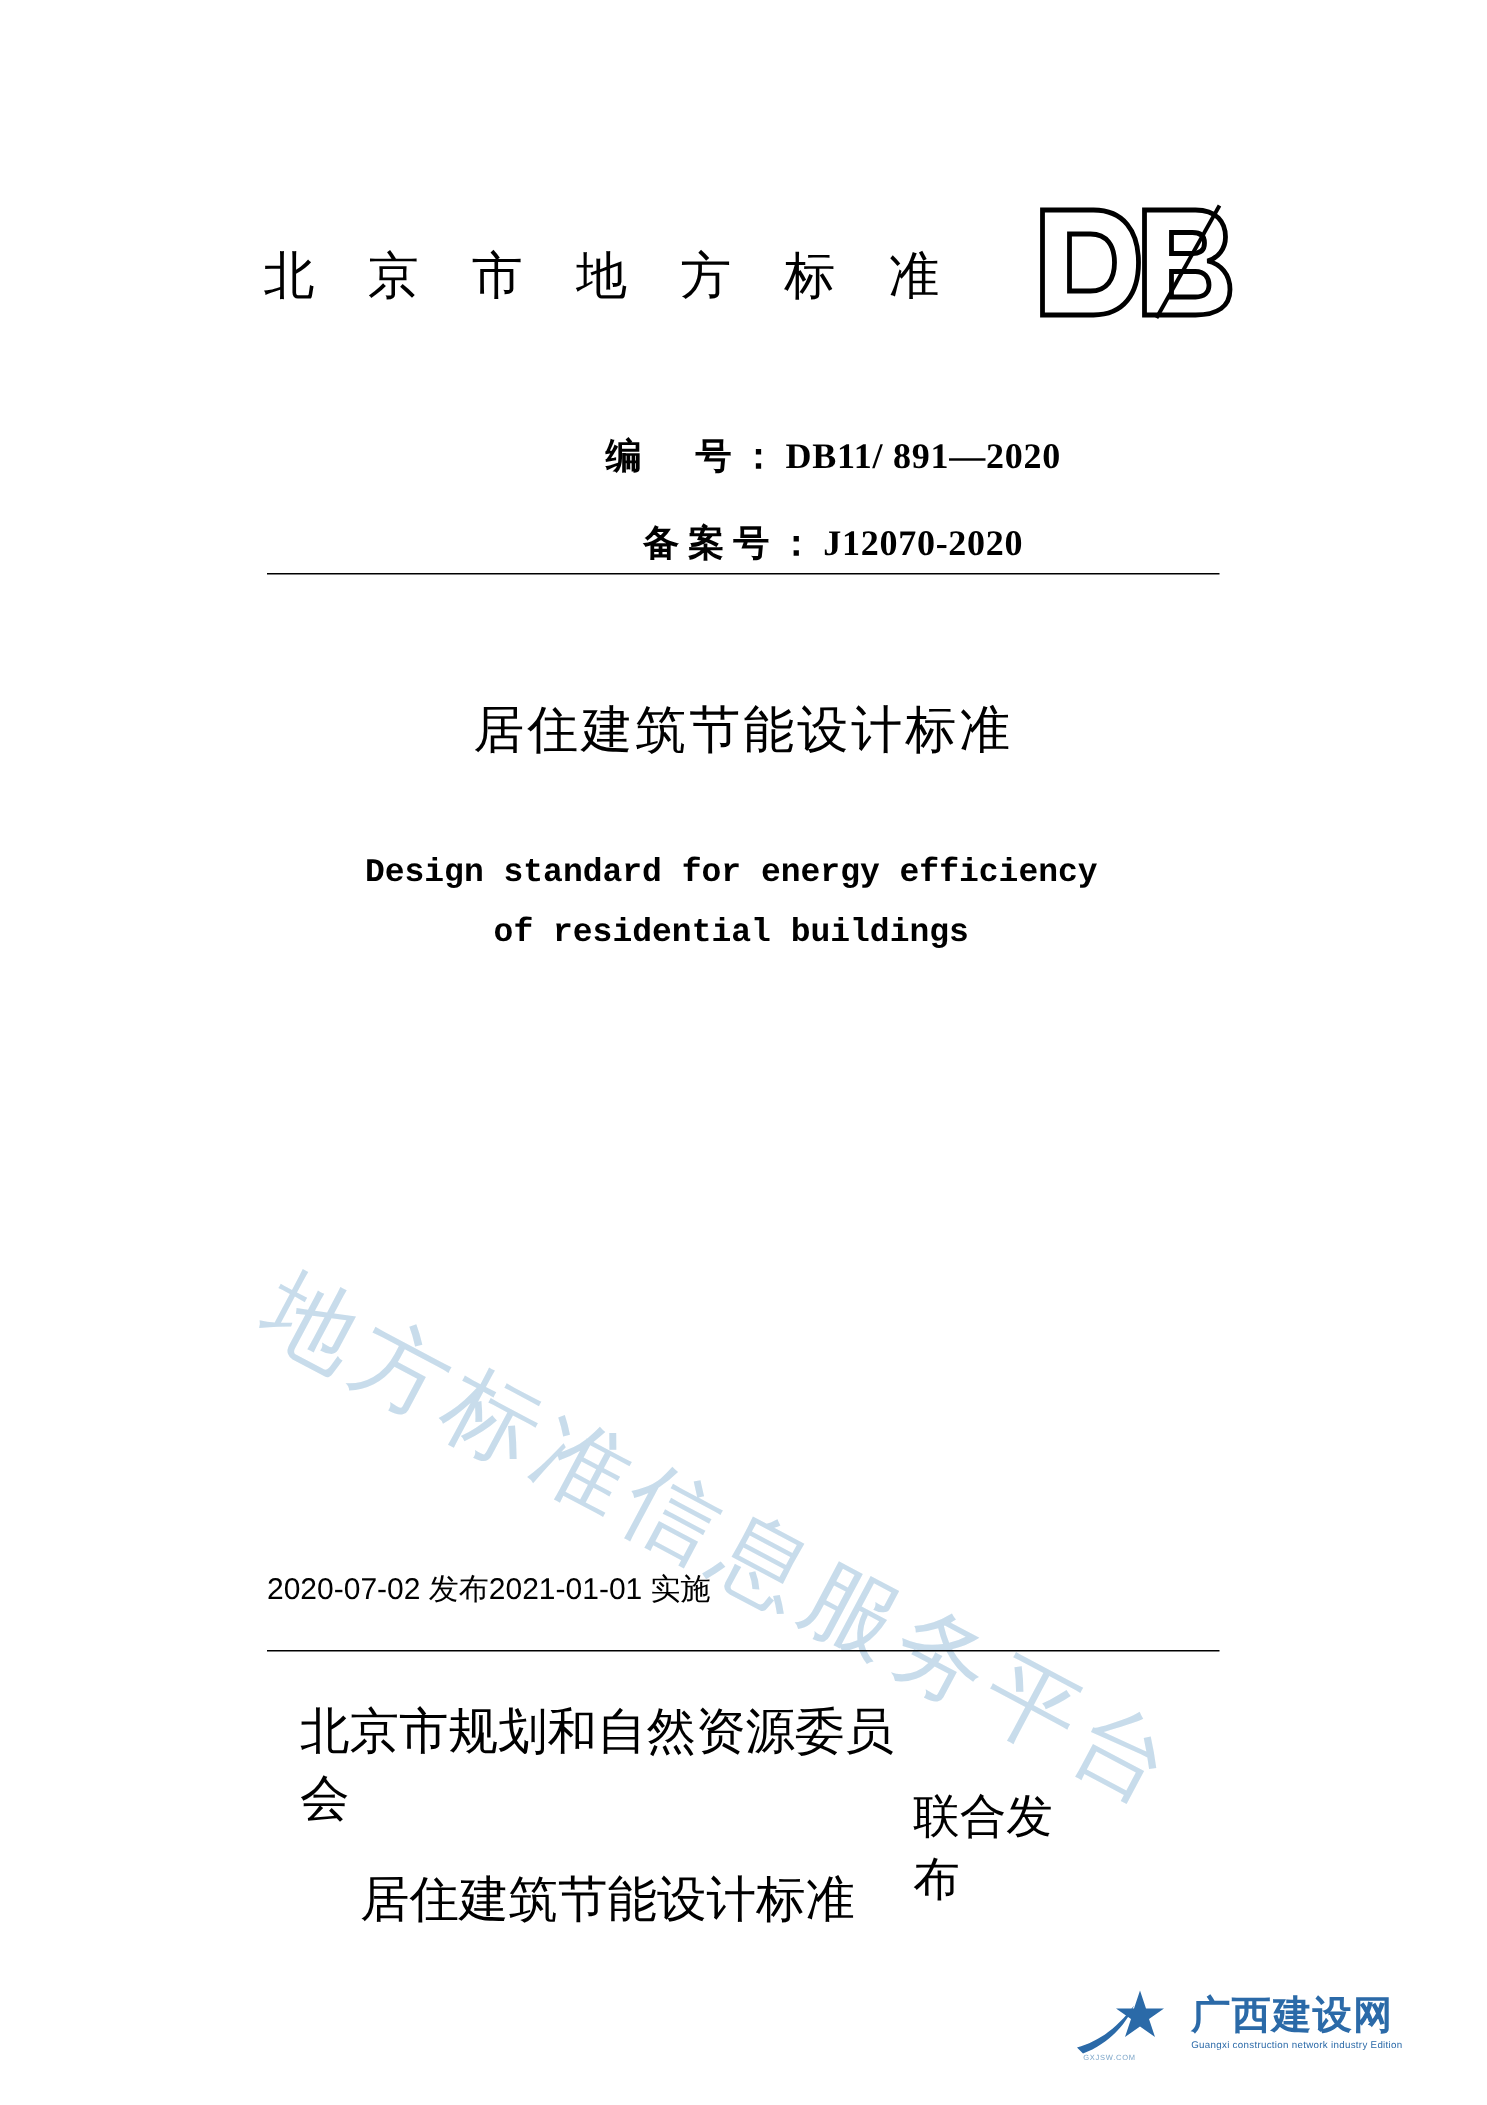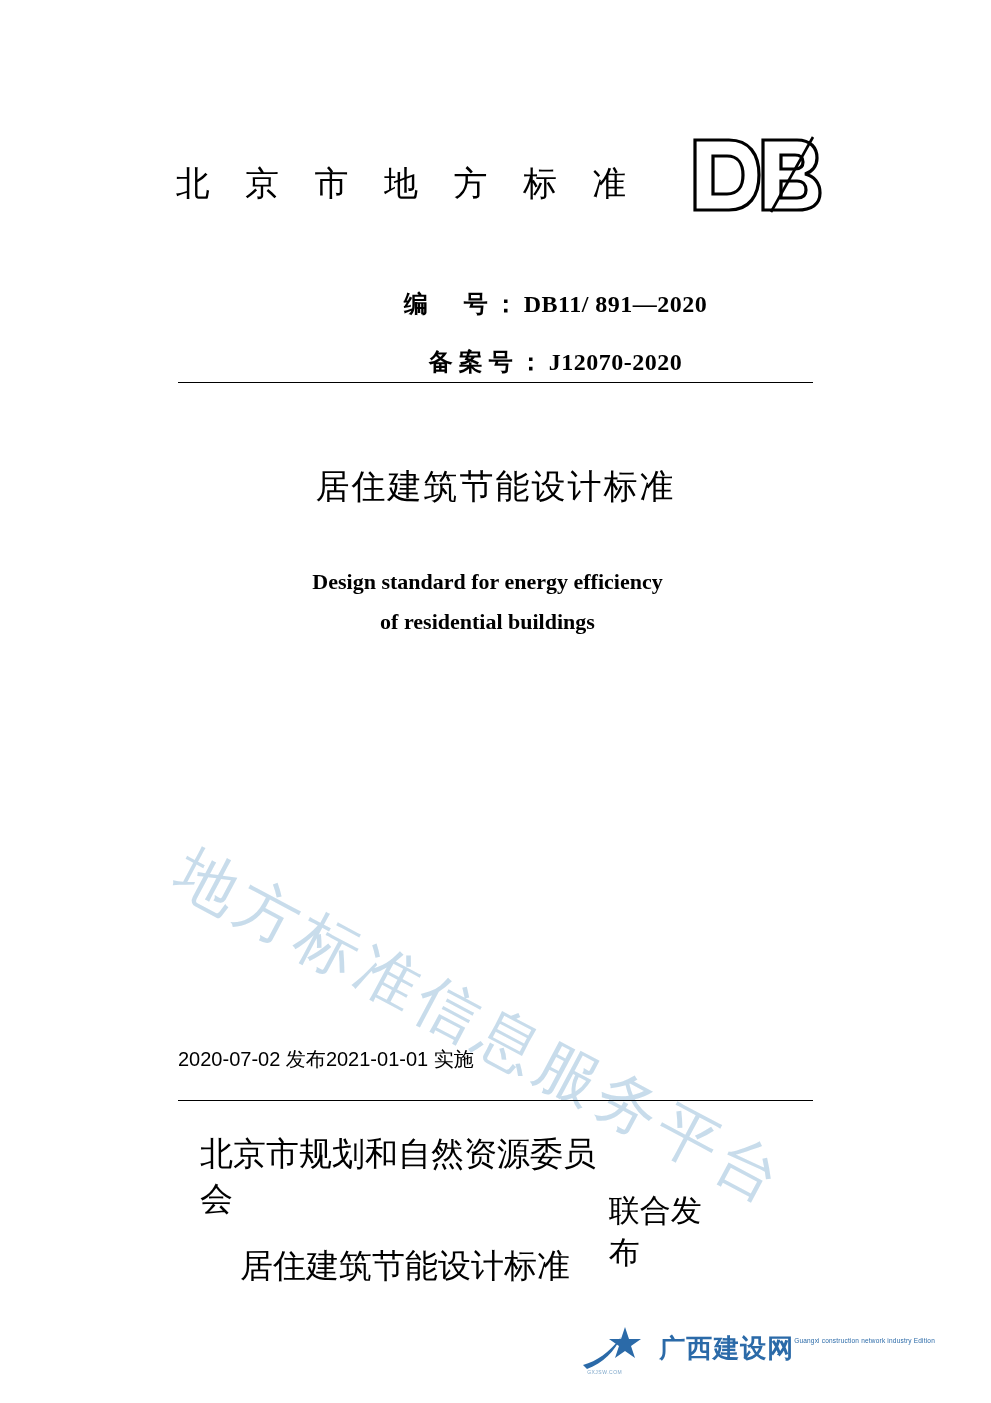--- a/index.html
+++ b/index.html
@@ -91,21 +91,21 @@
     font-size: 34px;
     letter-spacing: 2px;
     font-weight: 500;
   }
   .en-title {
     position: absolute;
     top: 562px;
     left: 0;
     right: 16px;
     text-align: center;
-    font-family: Liberation Serif, serif;
+    font-family: Liberation Mono, monospace;
     font-weight: bold;
     font-size: 22px;
     line-height: 40px;
   }
 
   
   .dates {
     position: absolute;
     top: 1046px;
     left: 178px;
@@ -164,21 +164,21 @@
     display: flex;
     align-items: center;
     gap: 8px;
   }
   .footer-star {
     width: 70px;
     height: 48px;
   }
   .footer-text {
     display: flex;
-    flex-direction: row;
+    flex-direction: column;
     line-height: 1.05;
   }
   .footer-cn {
     font-size: 26px;
     font-weight: bold;
     color: #2b6aa8;
     letter-spacing: 1px;
   }
   .footer-en {
     font-size: 6.5px;

